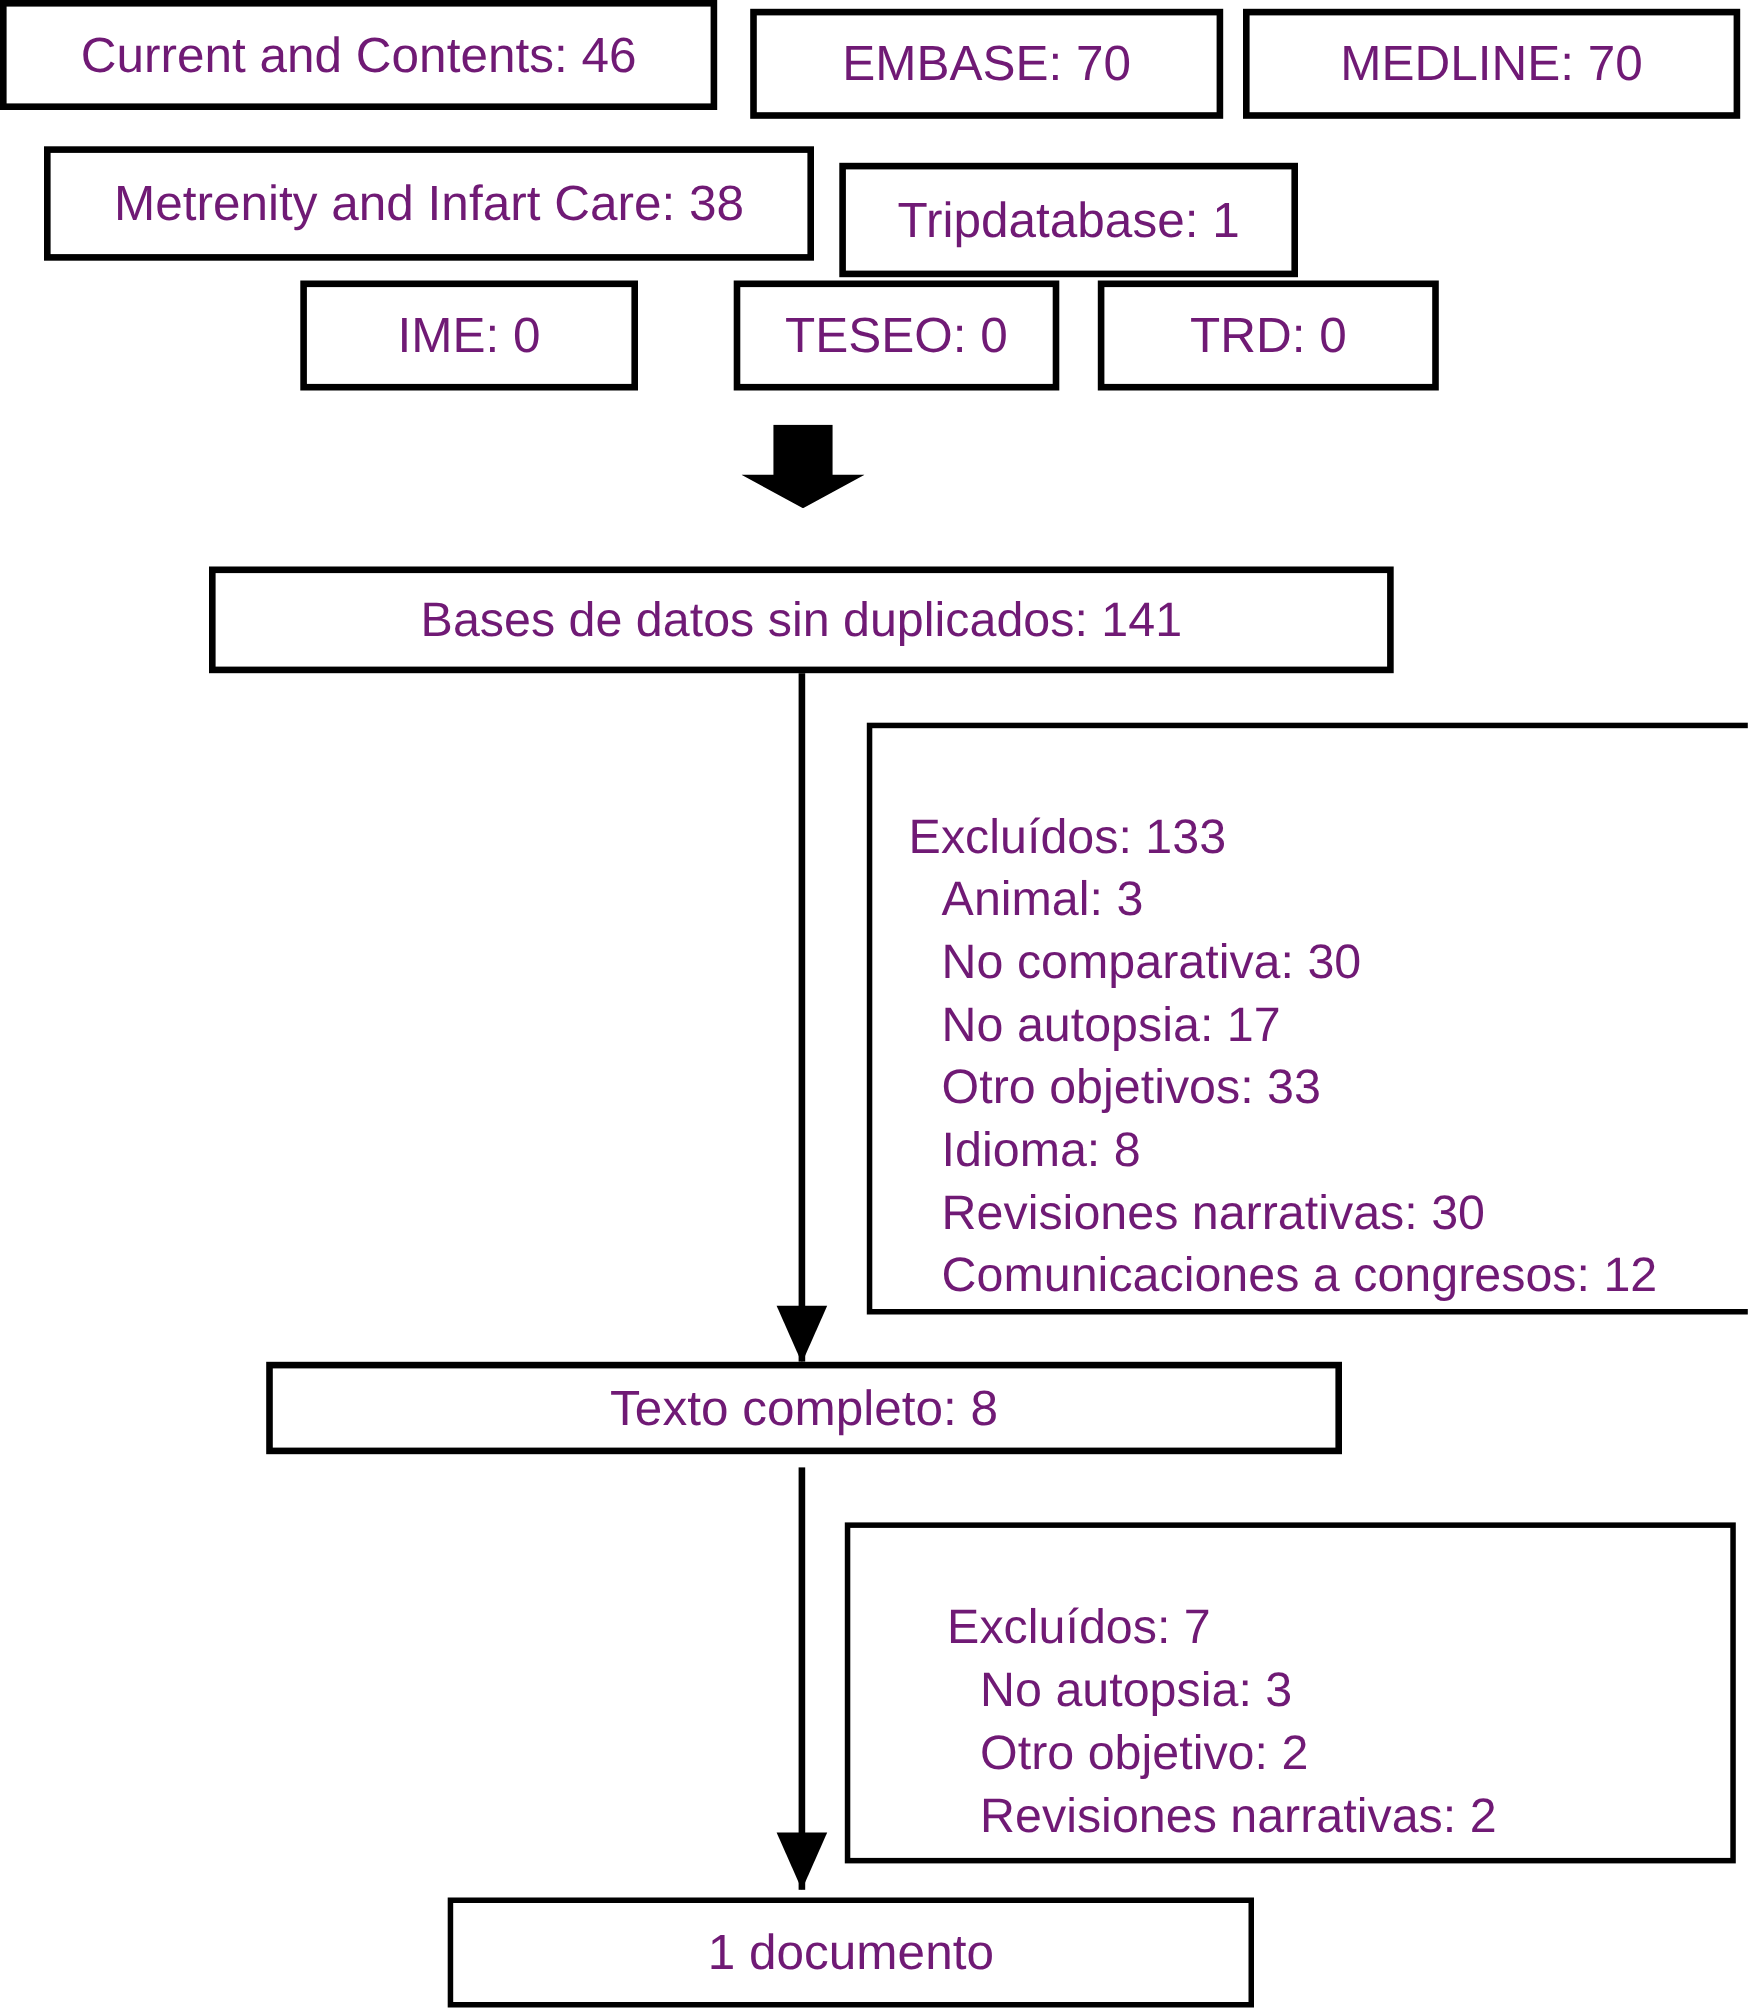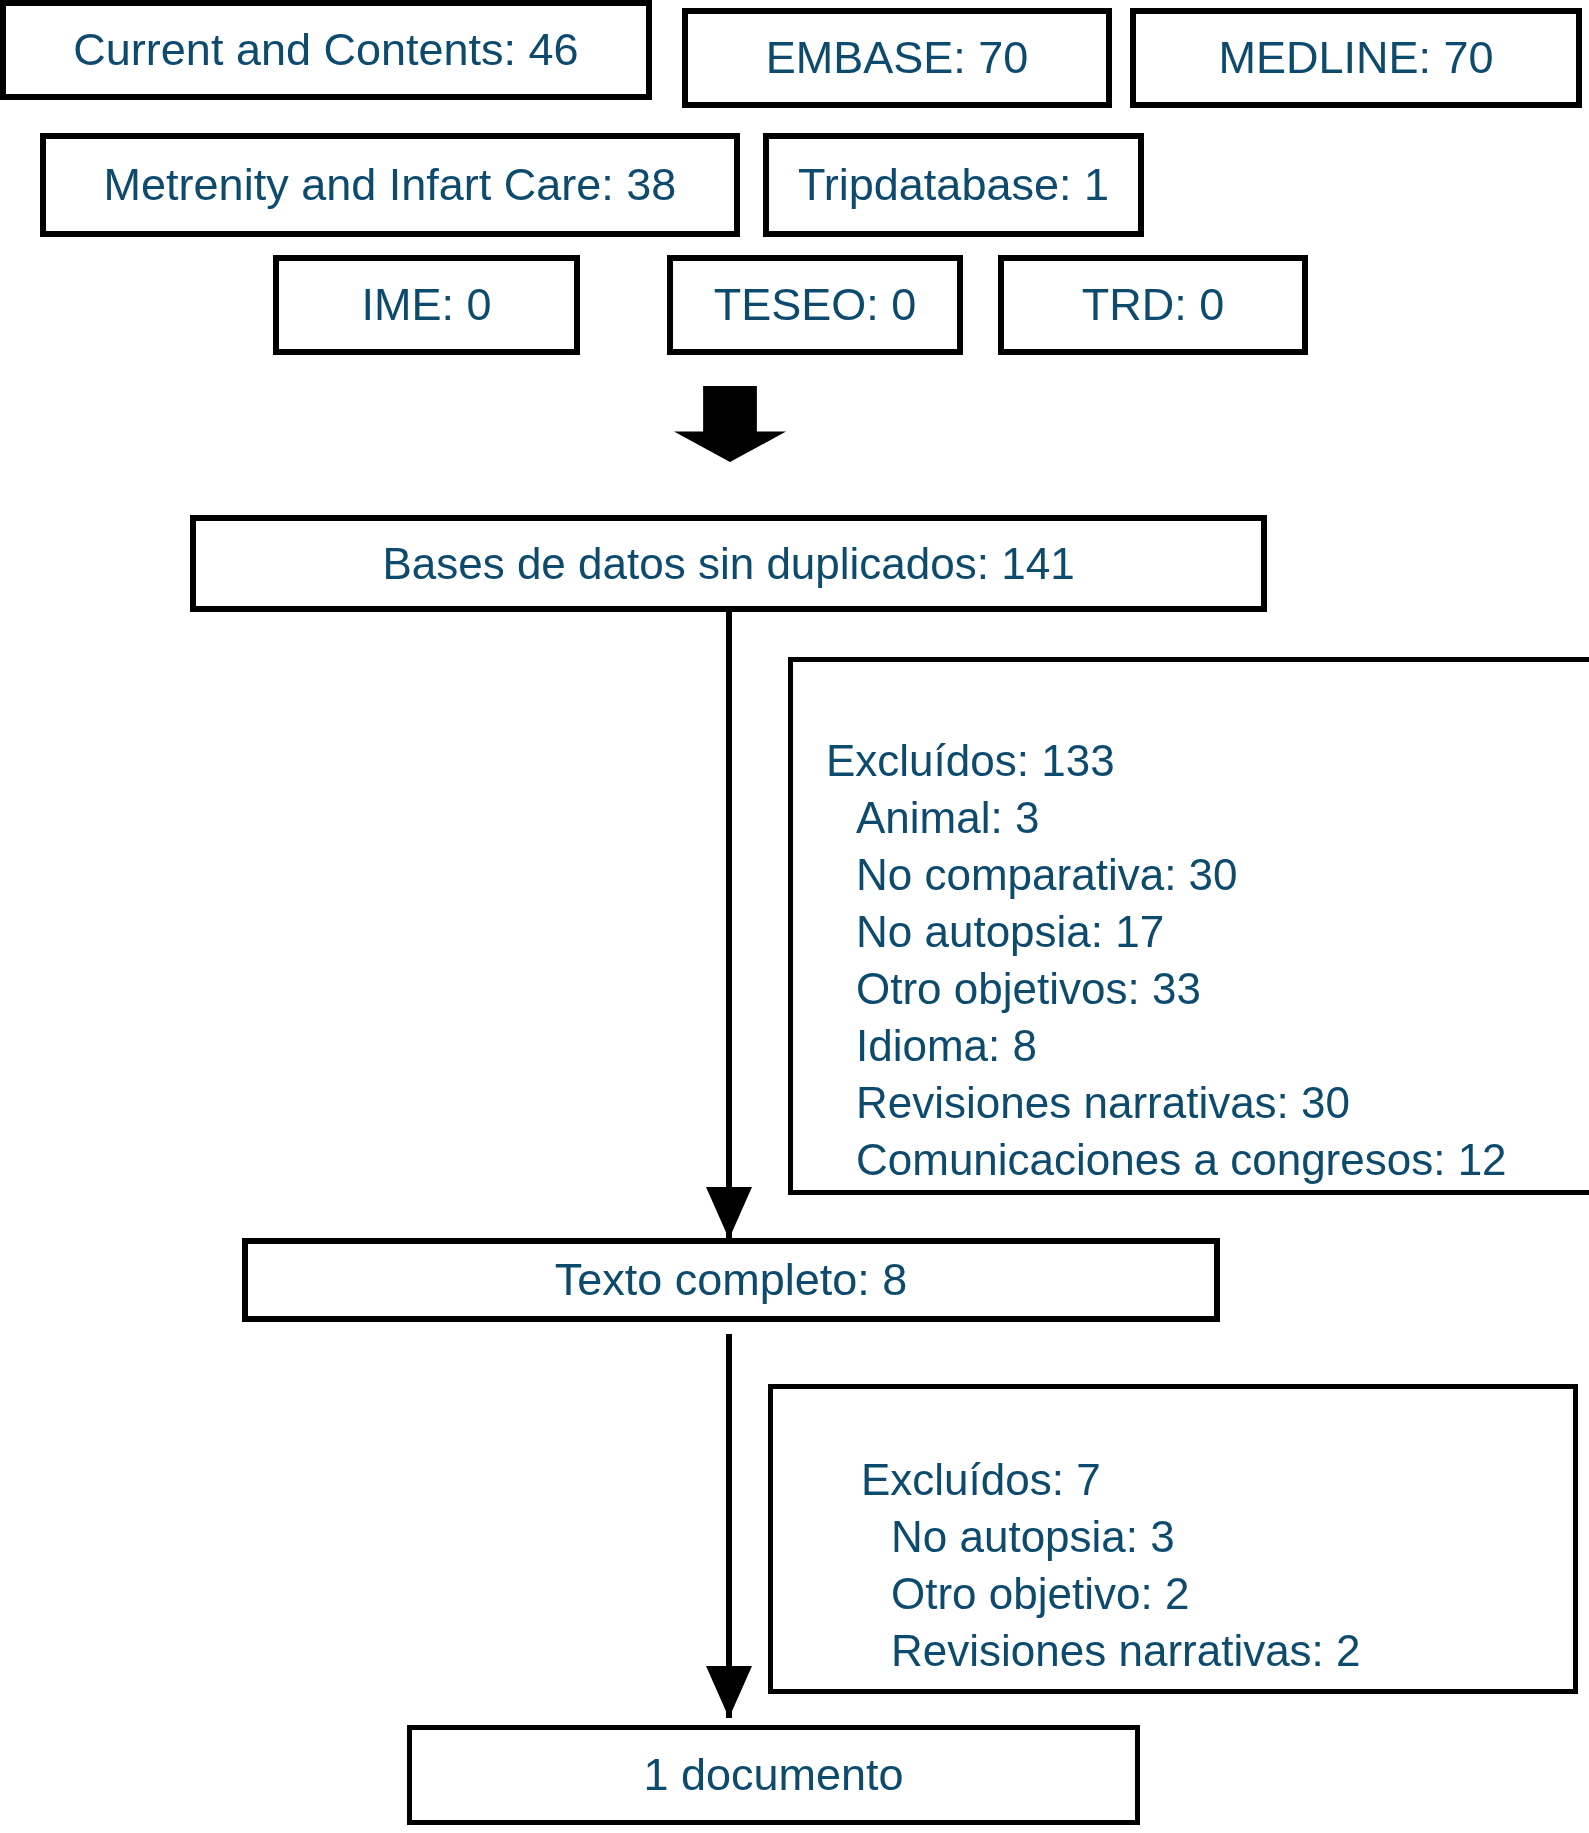--- a/index.html
+++ b/index.html
@@ -6,21 +6,21 @@
     margin: 0;
     padding: 0;
     background: #ffffff;
   }
   #canvas {
     position: relative;
     width: 1589px;
     height: 1833px;
     background: #ffffff;
     font-family: "Liberation Sans", sans-serif;
-    color: #0c4a6e;
+    color: #701a75;
     overflow: hidden;
   }
   .box {
     position: absolute;
     box-sizing: border-box;
     border: 6px solid #000;
     background: #fff;
     display: flex;
     align-items: center;
     justify-content: center;
@@ -56,21 +56,21 @@
     background: #000;
     clip-path: polygon(26% 0%, 74% 0%, 74% 60%, 100% 60%, 50% 100%, 0% 60%, 26% 60%);
   }
 
   
   #b-cc   { left: 8;    top: 8;   width: 652px; height: 100px; }
   #b-emb  { left: 682px; top: 8px;   width: 430px; height: 100px; }
   #b-med  { left: 1130px; top: 8px;  width: 452px; height: 100px; }
   
   #b-mat  { left: 40px;  top: 133px; width: 700px; height: 104px; }
-  #b-trip { left: 763px; top: 133px; width: 381px; height: 104px; }
+  #b-trip { left: 763px; top: 148px; width: 417px; height: 104px; }
   #b-doy  { left: 1200px; top: 133px; width: 358px; height: 104px; }
   
   #b-ime  { left: 273px; top: 255px; width: 307px; height: 100px; }
   #b-tes  { left: 627px; top: 255px; width: 296px; height: 100px; margin-left: 40px; }
   #b-trd  { left: 998px; top: 255px; width: 310px; height: 100px; }
 
   #big-arrow { left: 674px; top: 386px; width: 112px; height: 76px; }
 
   #b-dedup { left: 190px; top: 515px; width: 1077px; height: 97px; font-size: 44px; }
 

